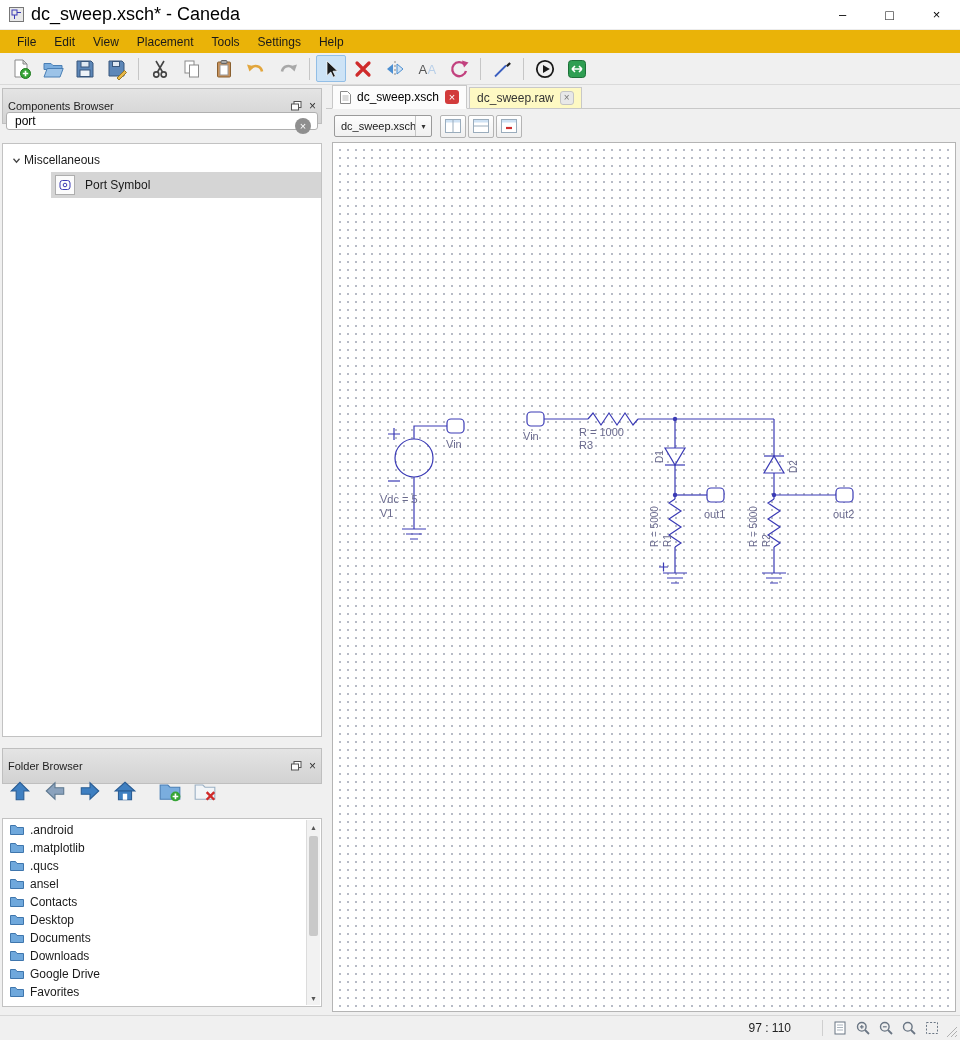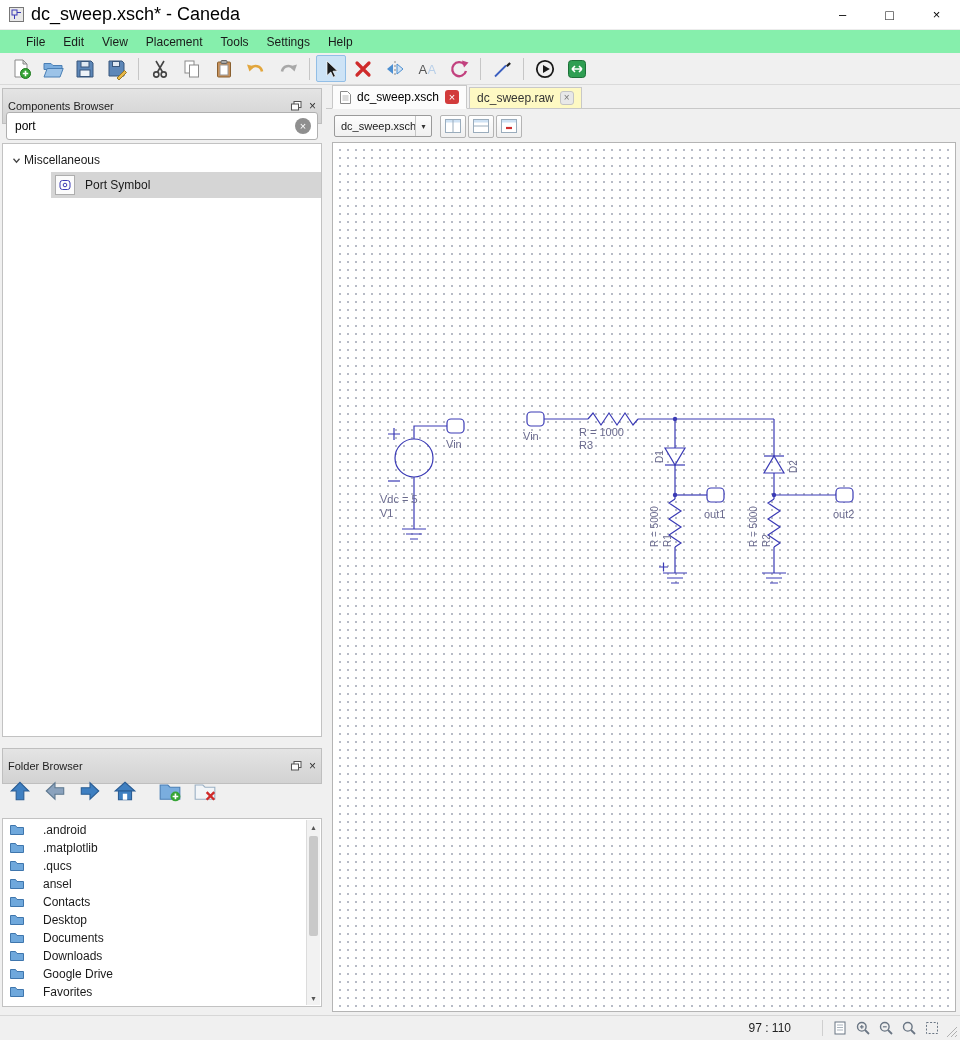--- a/index.html
+++ b/index.html
@@ -9,49 +9,49 @@
 
 
 .titlebar{position:absolute;top:0;left:0;width:100%;height:30px;background:#ffffff;display:flex;align-items:center;border-bottom:1px solid #ececec}
 .app-icon{margin:0 7px 0 9px}
 .title-text{font-size:18px;color:#000}
 .win-controls{margin-left:auto;display:flex;height:100%}
 .win-btn{width:47px;display:flex;align-items:center;justify-content:center;font-size:13px;color:#000}
 .win-btn.max{font-size:14px}
 
 
-.menubar{position:absolute;top:30px;left:0;width:100%;height:23px;display:flex;align-items:center;padding-left:17px;background:#86efac}
+.menubar{position:absolute;top:30px;left:0;width:100%;height:23px;display:flex;align-items:center;padding-left:8px;background:#eab308}
 .menu-item{padding:3px 9px;border-radius:2px;cursor:default}
 
 
 .toolbar{position:absolute;top:53px;left:0;width:100%;height:32px;background:#f0f0f0;border-bottom:1px solid #dadada;display:flex;align-items:center;padding-left:5px}
 .tbtn{width:30px;height:27px;display:flex;align-items:center;justify-content:center;border:1px solid transparent;border-radius:2px;margin:0 1px}
 .tbtn.checked{background:#cde3f6;border-color:#92bee6}
 .tsep{width:1px;height:22px;background:#c6c6c6;margin:0 5px}
 
 
 .dock{position:absolute;left:0;top:85px;width:324px;height:930px}
 .panel-header{position:absolute;left:2px;right:2px;height:35px;background:linear-gradient(#e4e4e4,#d2d2d2);border:1px solid #bfbfbf;display:flex;align-items:center;padding:17px 5px;font-size:11px;color:#222}
 .comp-header{top:3px}
 .folder-header{top:663px}
 .ph-icons{margin-left:auto;display:flex;align-items:center;gap:7px}
 .ph-close{font-size:12px;color:#333;line-height:10px}
-.search-row{position:absolute;left:6px;right:6px;top:27px;height:28px}
+.search-row{position:absolute;left:6px;right:6px;top:27px;height:18px}
 .search-input{width:100%;height:100%;border:1px solid #b0b0b0;border-radius:3px;padding:0 28px 0 8px;font-family:"Liberation Sans",sans-serif;font-size:12px;background:#fff;outline:none}
 .clear-btn{position:absolute;right:7px;top:6px;width:16px;height:16px;border-radius:50%;background:#8f8f8f;color:#fff;font-size:11px;display:flex;align-items:center;justify-content:center}
 .tree{position:absolute;left:2px;right:2px;top:58px;height:594px;background:#fff;border:1px solid #c2c2c2;padding-top:4px}
 .tree-category{display:flex;align-items:center;height:24px;padding-left:9px;gap:3px}
 .tree-item{margin-left:48px;height:26px;background:#d5d5d5;display:flex;align-items:center;gap:10px;padding-left:4px}
 .tree-item-icon{width:20px;height:20px;background:#fcfcfc;border:1px solid #aeaeae;display:flex;align-items:center;justify-content:center}
 .folder-toolbar{position:absolute;left:4px;top:686px;height:40px;display:flex;align-items:center;gap:4px}
 .fbtn{width:31px;height:31px;display:flex;align-items:center;justify-content:center;border:1px solid transparent;border-radius:2px}
 .fgap{width:6px}
 .folder-list{position:absolute;left:2px;right:2px;top:733px;bottom:8px;background:#fff;border:1px solid #c2c2c2}
 .folder-items{position:absolute;left:0;top:2px;right:15px;bottom:0;overflow:hidden}
-.folder-item{height:18px;display:flex;align-items:center;gap:19px;padding-left:7px;font-size:12px}
+.folder-item{height:18px;display:flex;align-items:center;gap:6px;padding-left:7px;font-size:12px}
 .vscroll{position:absolute;right:1px;top:1px;bottom:1px;width:14px;background:#f2f2f2;border-left:1px solid #dcdcdc}
 .sarrow{height:14px;display:flex;align-items:center;justify-content:center;font-size:7px;color:#555}
 .sarrow.down{position:absolute;bottom:0;left:0;right:0}
 .sthumb{position:absolute;left:2px;right:2px;top:16px;height:100px;background:#c9c9c9;border-radius:2px}
 
 
 .main{position:absolute;left:326px;top:85px;width:634px;height:930px}
 .tabbar{position:absolute;top:0;left:0;right:0;height:24px;border-bottom:1px solid #c8c8c8;display:flex;align-items:flex-end;padding-left:6px;background:#f0f0f0}
 .tab{height:21px;display:flex;align-items:center;gap:6px;padding:0 7px;border:1px solid #c8c8c8;border-bottom:none;background:#fef9c3;color:#333;margin-right:2px}
 .tab.active{height:24px;background:#fcfcfc;margin-bottom:-1px;border-bottom:1px solid #fcfcfc;color:#000}

